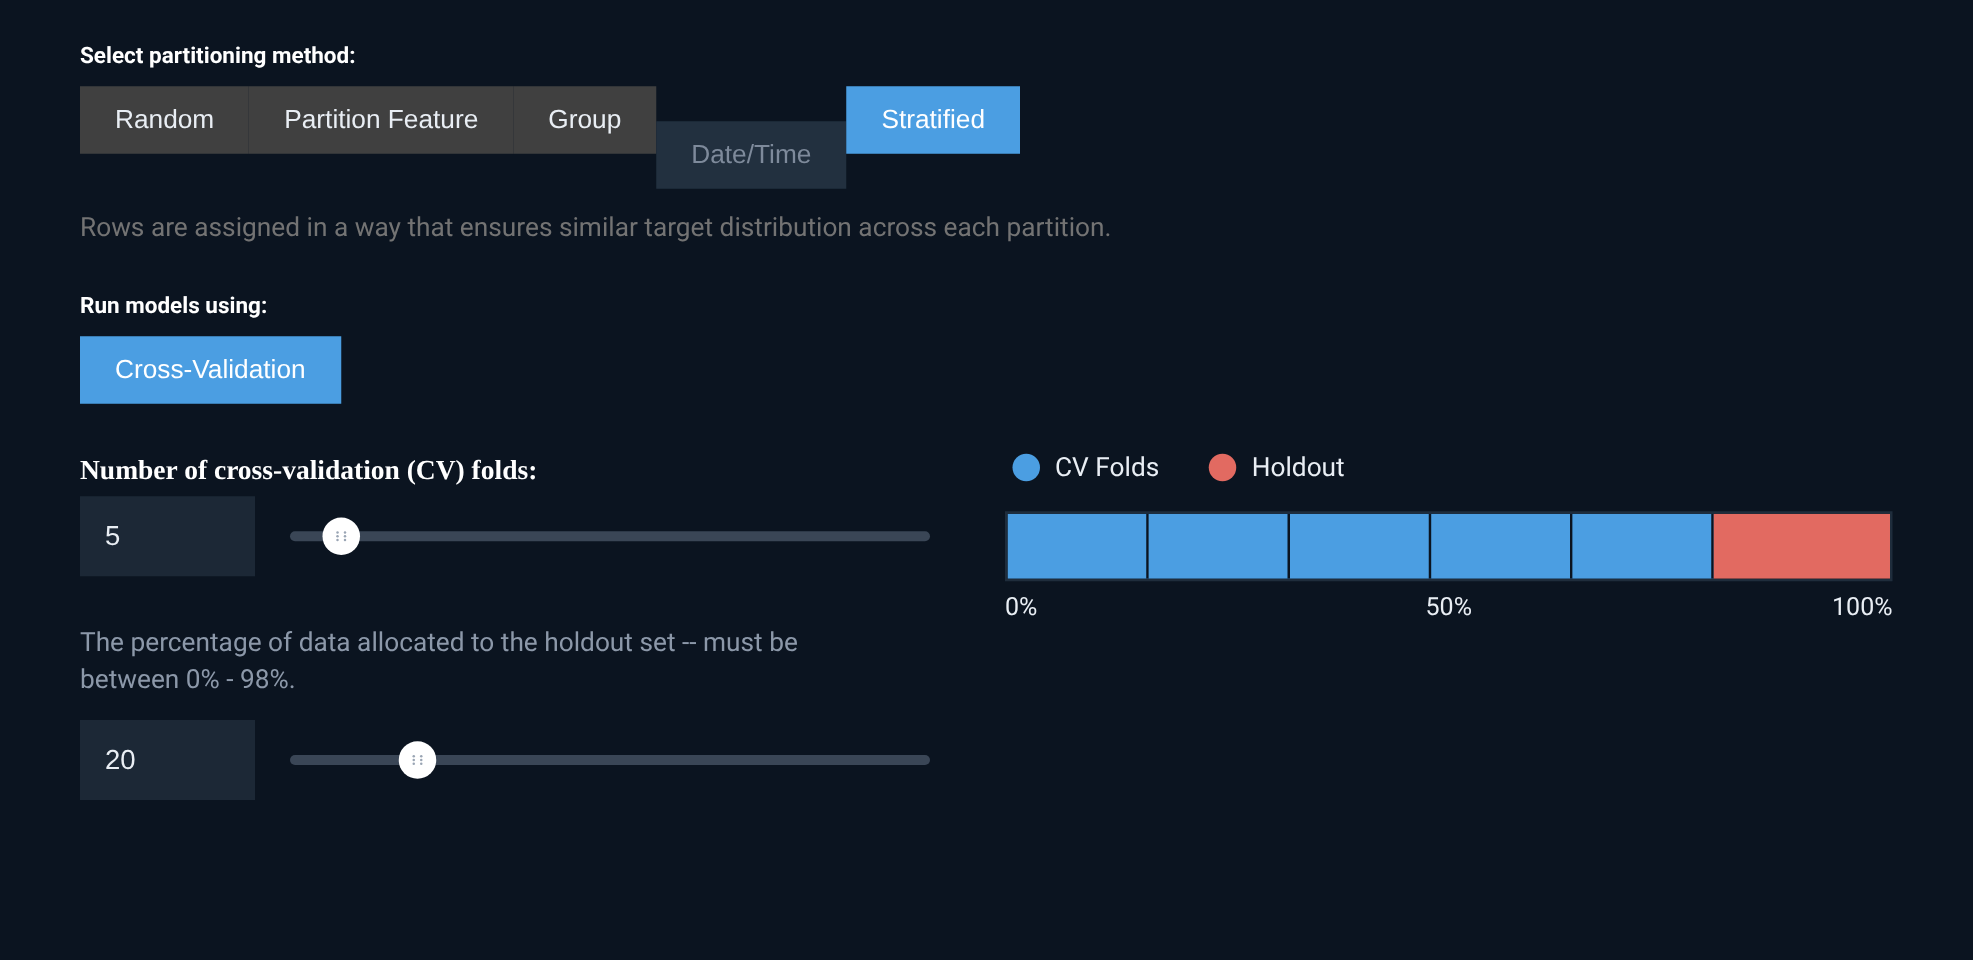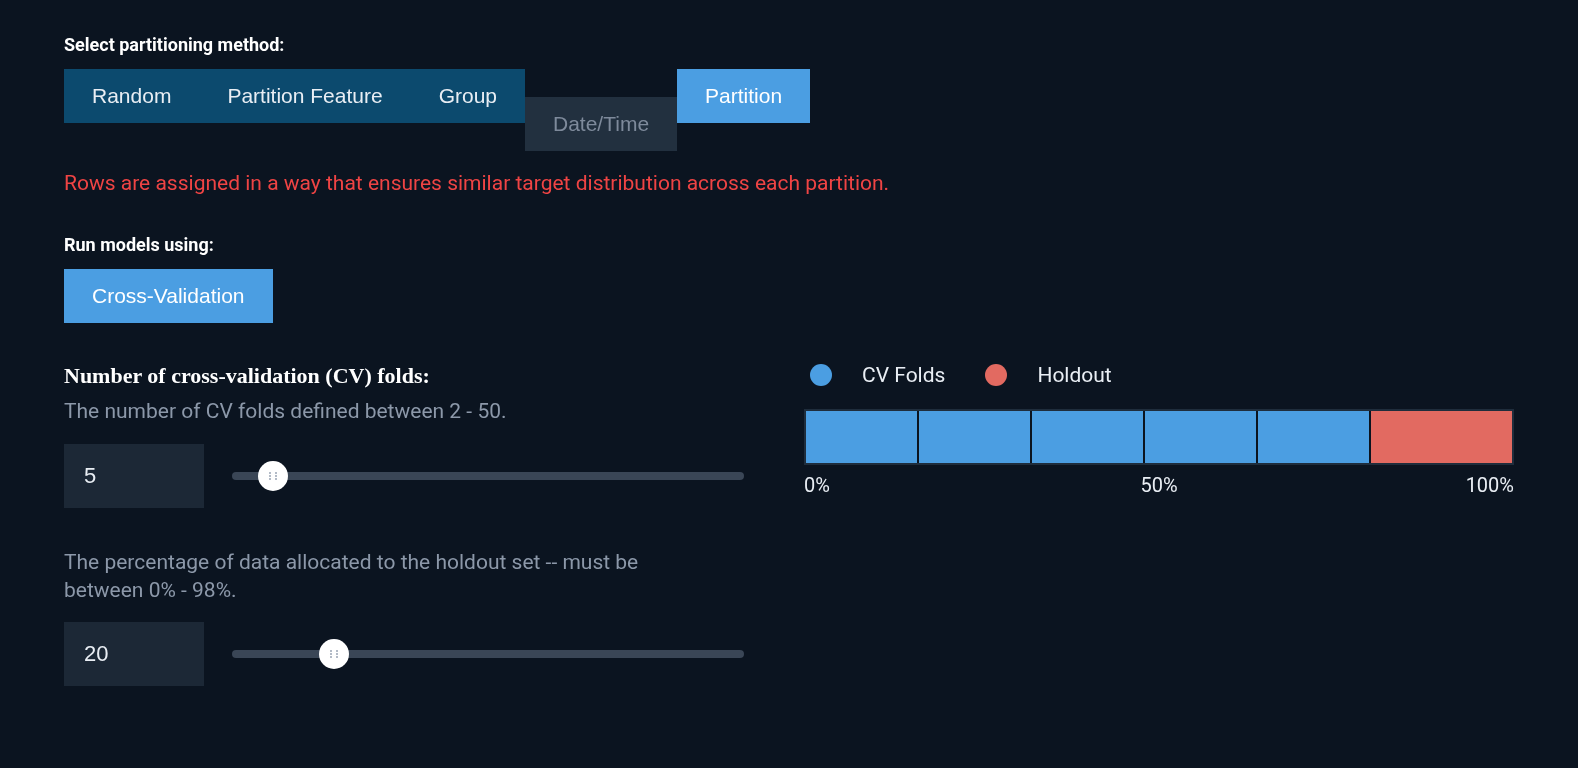--- a/index.html
+++ b/index.html
@@ -25,38 +25,38 @@
     margin-bottom: 18px;
   }
   .tab {
     display: inline-flex;
     align-items: center;
     justify-content: center;
     height: 54px;
     padding: 0 28px;
     font-size: 21px;
     color: #e9eef4;
-    background: #0c4a6e;
+    background: #404040;
     border: none;
     cursor: pointer;
     user-select: none;
   }
   .tab.disabled {
     color: #7e8a9b;
     background: #22303f;
     cursor: default;
     margin-top: 28px;
   }
   .tab.selected {
     background: #4b9ee2;
     color: #ffffff;
   }
   .helptext {
     font-size: 21px;
-    color: #ef4444;
+    color: #737373;
     margin-bottom: 36px;
     line-height: 1.4;
   }
 
   .two-col {
     display: flex;
     gap: 60px;
     align-items: flex-start;
   }
   .left-col { flex: 0 0 680px; }
@@ -126,21 +126,21 @@
   
   .legend {
     display: flex;
     gap: 40px;
     align-items: center;
     font-size: 21px;
     color: #e9eef4;
     margin-bottom: 22px;
     padding-left: 6px;
   }
-  .legend-item { display: flex; align-items: center; gap: 30px; }
+  .legend-item { display: flex; align-items: flex-start; gap: 12px; }
   .legend-swatch {
     width: 22px; height: 22px; border-radius: 50%;
   }
   .swatch-cv { background: #4b9ee2; }
   .swatch-holdout { background: #e26a61; }
 
   .viz-bar {
     position: relative;
     width: 100%;
     height: 56px;
@@ -176,37 +176,36 @@
 
 <div class="page">
 
   <div class="section-label">Select partitioning method:</div>
 
   <div class="tabbar">
     <button class="tab">Random</button>
     <button class="tab">Partition Feature</button>
     <button class="tab">Group</button>
     <button class="tab disabled">Date/Time</button>
-    <button class="tab selected">Partition</button>
+    <button class="tab selected">Stratified</button>
   </div>
 
   <div class="helptext">Rows are assigned in a way that ensures similar target distribution across each partition.</div>
 
   <div class="section-label">Run models using:</div>
 
   <div class="tabbar" style="margin-bottom:40px">
     <button class="tab selected">Cross-Validation</button>
   </div>
 
   <div class="two-col">
     <div class="left-col">
 
       <div class="field-block">
         <div class="field-title">Number of cross-validation (CV) folds:</div>
-        <div class="field-desc">The number of CV folds defined between 2 - 50.</div>
         <div class="field-control">
           <input class="num-input" type="text" value="5" style="">
           <div class="slider-wrap">
             <div class="slider-track"></div>
             <div class="slider-thumb" id="cv-thumb" style="left: 8%;">
               <svg width="10" height="10" viewBox="0 0 10 10">
                 <circle cx="2" cy="2" r="1" fill="#9aa5b4"></circle>
                   <circle cx="8" cy="2" r="1" fill="#9aa5b4"></circle>
                 <circle cx="2" cy="5" r="1" fill="#9aa5b4"></circle>
                   <circle cx="8" cy="5" r="1" fill="#9aa5b4"></circle>

